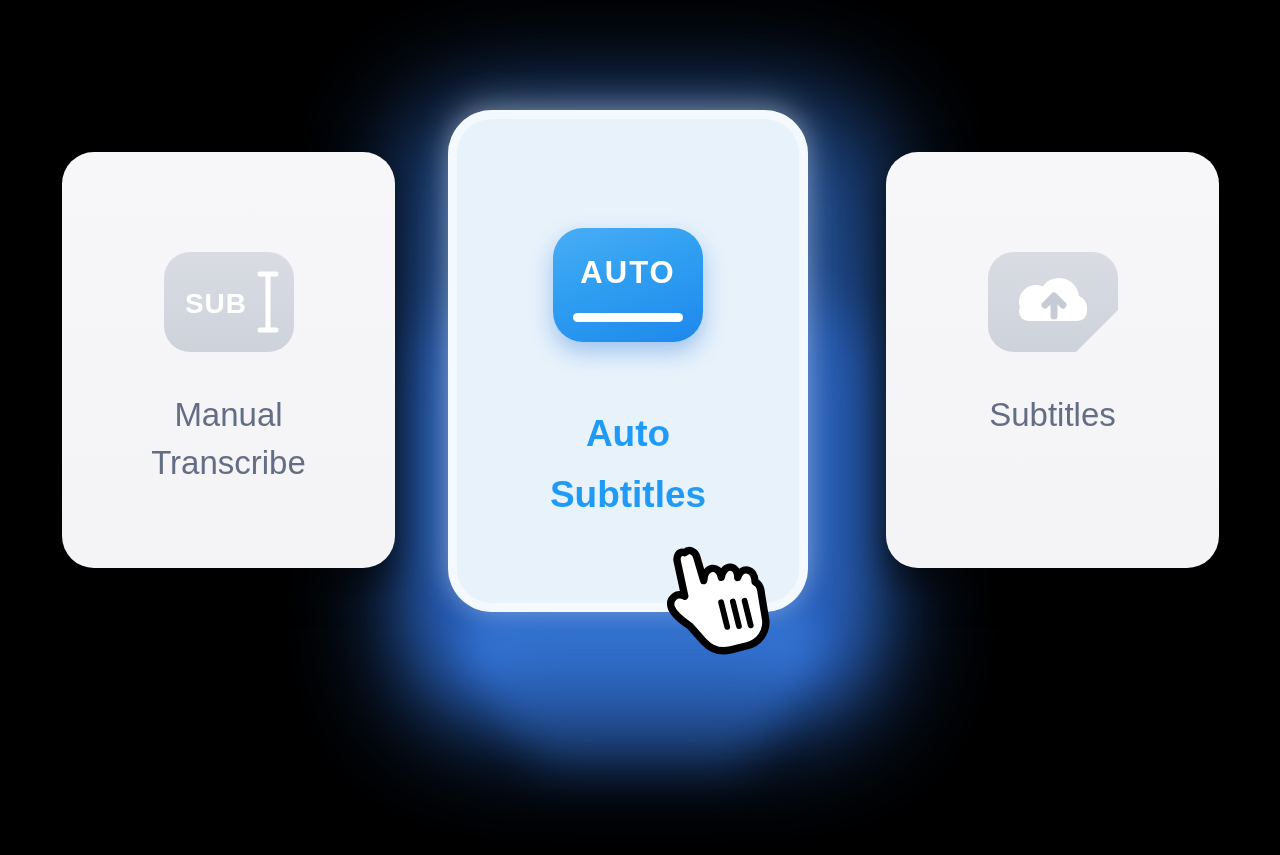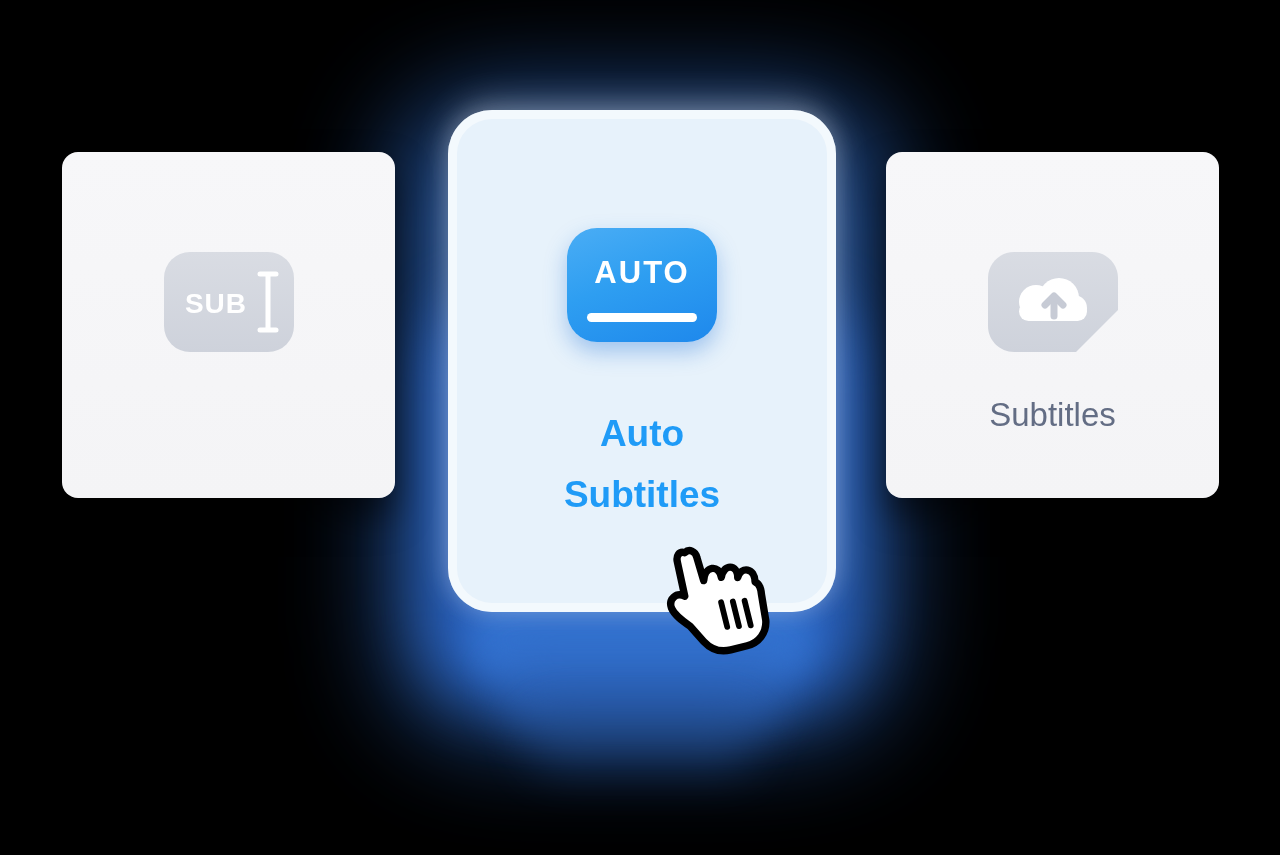--- a/index.html
+++ b/index.html
@@ -16,28 +16,28 @@
     position:absolute;left:426px;top:300px;width:432px;height:400px;
     border-radius:70px;background:#2a63c2;filter:blur(32px);opacity:.9;
   }
   .echo{position:absolute;background:#3474d2;}
   .echo1{left:468px;top:598px;width:348px;height:84px;border-radius:42px;filter:blur(16px);opacity:.85;}
   .echo2{left:498px;top:658px;width:288px;height:72px;border-radius:36px;filter:blur(20px);opacity:.6;background:#2d63b8;}
   .echo3{left:528px;top:710px;width:228px;height:58px;border-radius:30px;filter:blur(24px);opacity:.45;background:#27569e;}
   
   .card{position:absolute;}
   .card-side{
-    width:333px;height:346px;border-radius:16px;top:152px;
+    width:333px;height:416px;border-radius:32px;top:152px;
     background:linear-gradient(180deg,#f7f7f9 0%,#f4f4f6 100%);
     box-shadow:0 18px 34px rgba(0,0,0,.55);
   }
   .card-left{left:62px;}
   .card-right{left:886px;}
   .card-main{
-    left:448px;top:110px;width:388px;height:502px;border-radius:44px;
+    left:448px;top:110px;width:360px;height:502px;border-radius:44px;
     background:#e7f2fb;
     box-shadow:inset 0 0 0 9px rgba(255,255,255,.5),
                0 -8px 34px rgba(255,255,255,.28),
                0 0 22px rgba(255,255,255,.18);
   }
   
   .icon-box{position:absolute;left:50%;transform:translateX(-50%);}
   .gray-box{top:100px;width:130px;height:100px;}
   .auto-box{
     top:118px;width:150px;height:114px;border-radius:30px;
@@ -82,20 +82,24 @@
           </linearGradient>
         </defs>
         <rect x="0" y="0" width="130" height="100" rx="26" fill="url(#grayg1)"></rect>
         <text x="52" y="61" text-anchor="middle" fill="#ffffff" font-family="Liberation Sans, sans-serif" font-size="28" font-weight="700" letter-spacing="1">SUB</text>
         <g stroke="#ffffff" stroke-width="5" stroke-linecap="round">
           <line x1="104" y1="24" x2="104" y2="76"></line>
           <line x1="96" y1="22" x2="112" y2="22"></line>
           <line x1="96" y1="78" x2="112" y2="78"></line>
         </g>
       </svg>
+    </div>
+    <div class="label">
+      <span>Manual</span>
+      <span>Transcribe</span>
     </div>
   </div>
 
   <div class="card card-main">
     <div class="icon-box auto-box">
       <div class="auto-text">AUTO</div>
       <div class="auto-bar"></div>
     </div>
     <div class="label label-main">
       <span>Auto</span>

